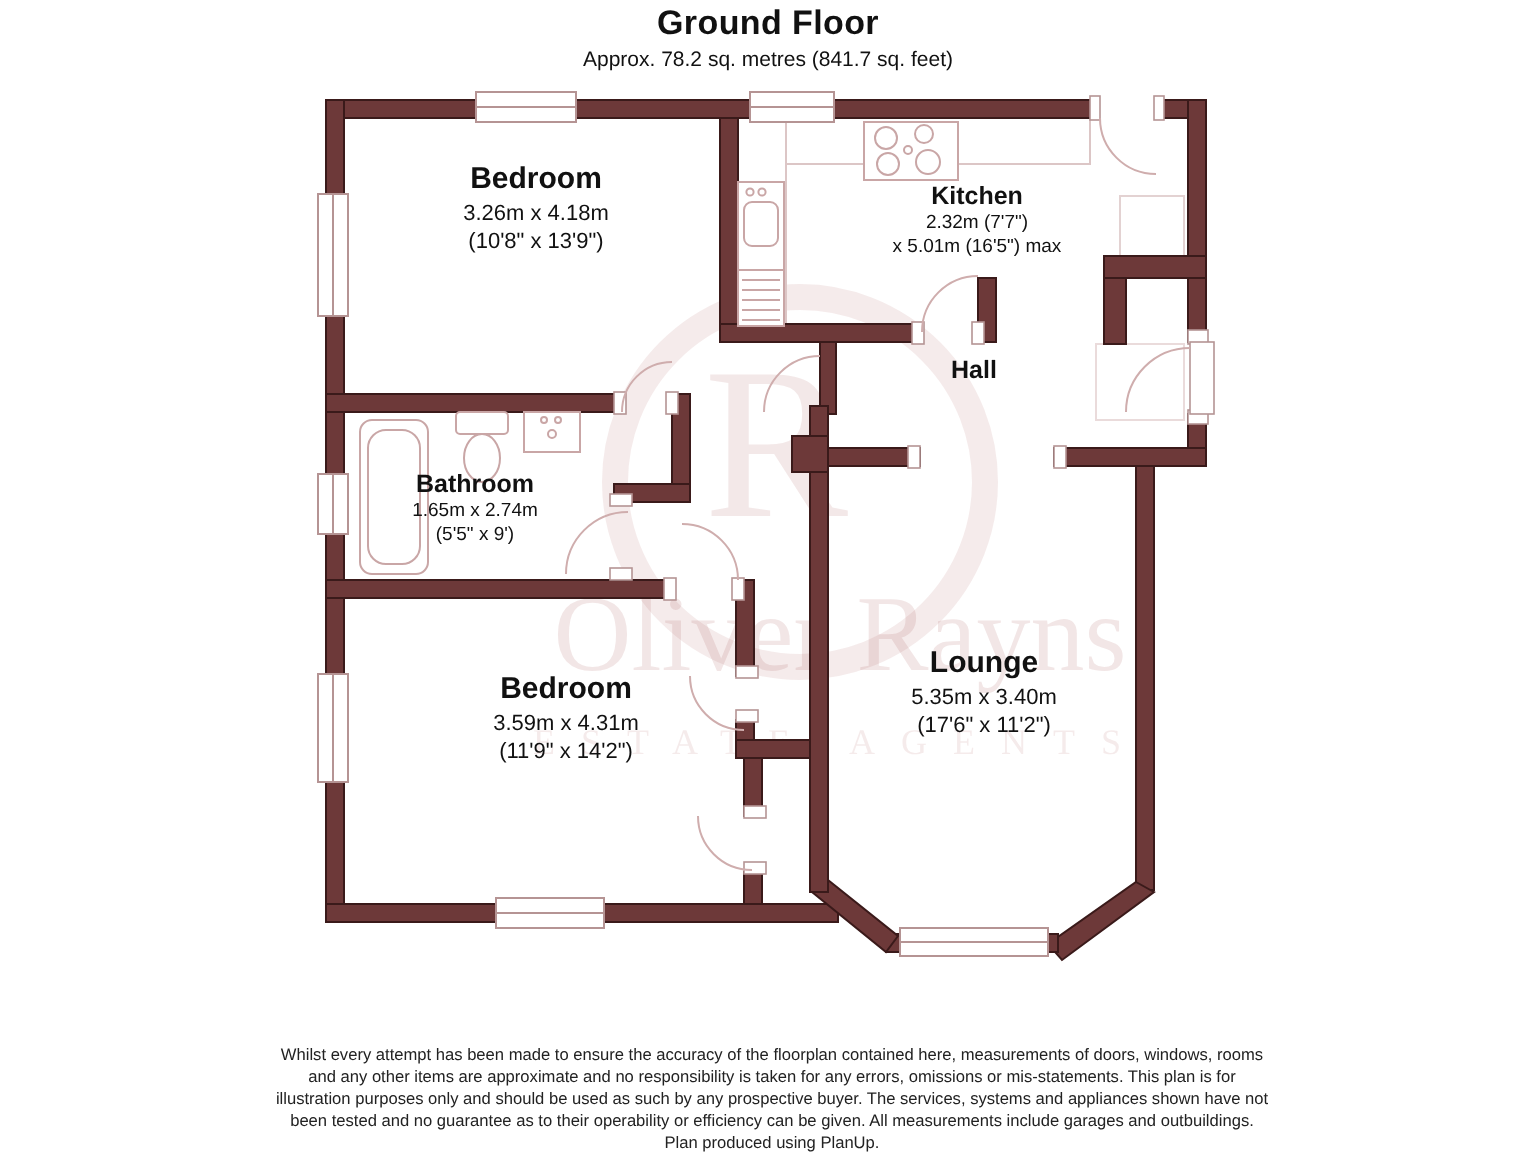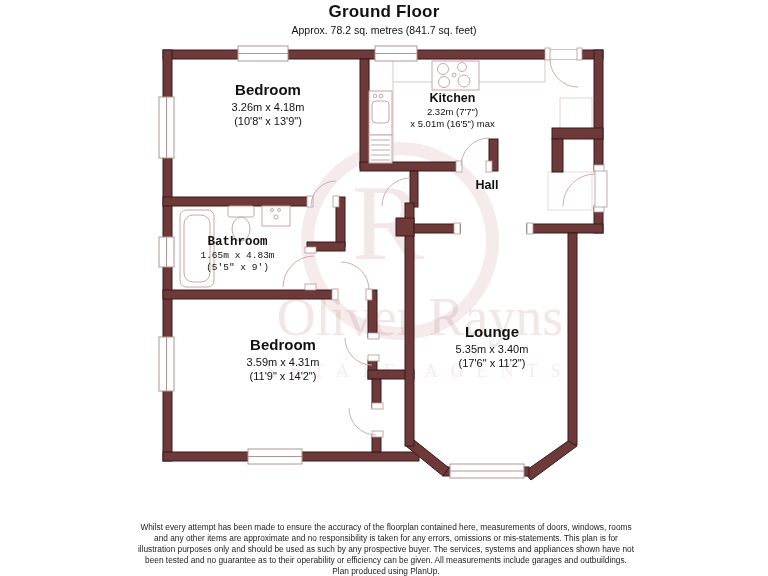--- a/index.html
+++ b/index.html
@@ -167,33 +167,33 @@
       </g>
     </g>
   </svg>
 
   <div class="room-label" style="left:178px;top:80px;width:180px;">
     <div class="room-name">Bedroom</div>
     <div class="room-dims">3.26m x 4.18m</div>
     <div class="room-dims">(10'8" x 13'9")</div>
   </div>
 
-  <div class="room-label small" style="left:380px;top:90px;width:145px;">
+  <div class="room-label small" style="left:416px;top:90px;width:145px;">
     <div class="room-name">Kitchen</div>
     <div class="room-dims">2.32m (7'7")</div>
     <div class="room-dims">x 5.01m (16'5") max</div>
   </div>
 
   <div class="room-label small" style="left:455px;top:177px;width:64px;">
     <div class="room-name">Hall</div>
   </div>
 
-  <div class="room-label small" style="left:165px;top:234px;width:145px;font-family:Liberation Mono, monospace;">
+  <div class="room-label small" style="left:165px;top:234px;width:145px;">
     <div class="room-name">Bathroom</div>
-    <div class="room-dims">1.65m x 4.83m</div>
+    <div class="room-dims">1.65m x 2.74m</div>
     <div class="room-dims">(5'5" x 9')</div>
   </div>
 
   <div class="room-label" style="left:193px;top:335px;width:180px;">
     <div class="room-name">Bedroom</div>
     <div class="room-dims">3.59m x 4.31m</div>
     <div class="room-dims">(11'9" x 14'2")</div>
   </div>
 
   <div class="room-label" style="left:402px;top:290px;width:180px;margin-top:32px;">

